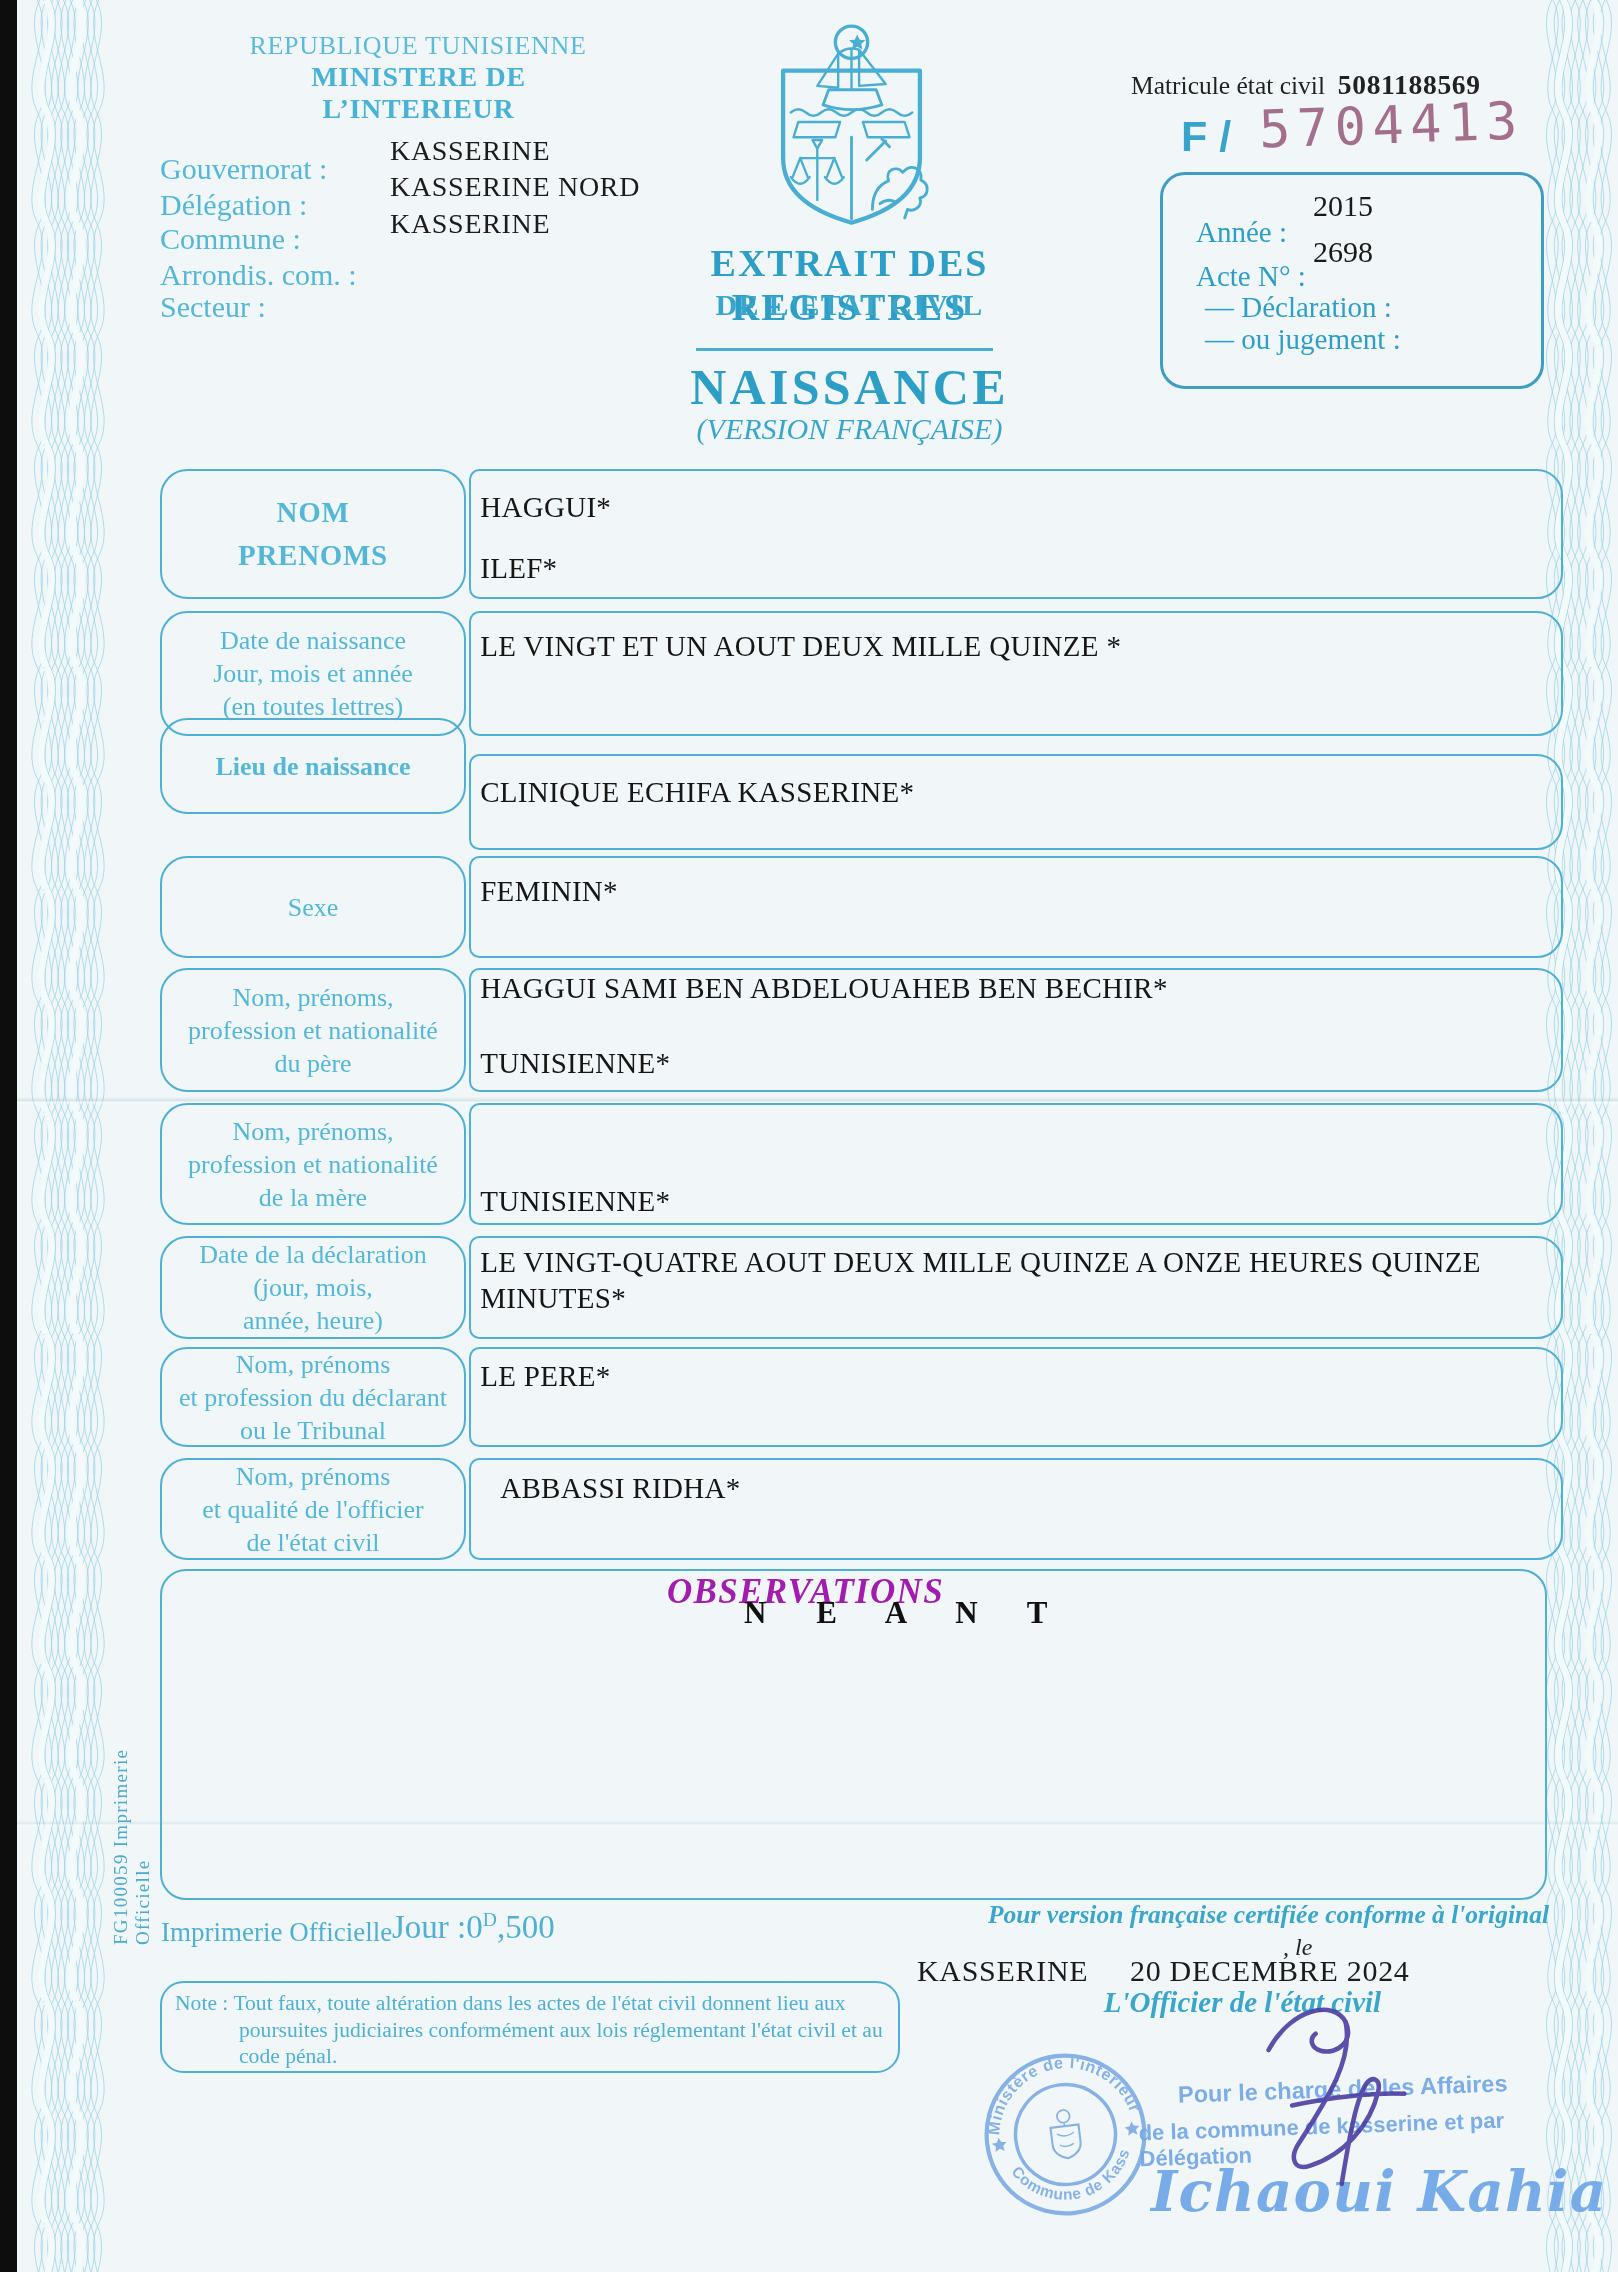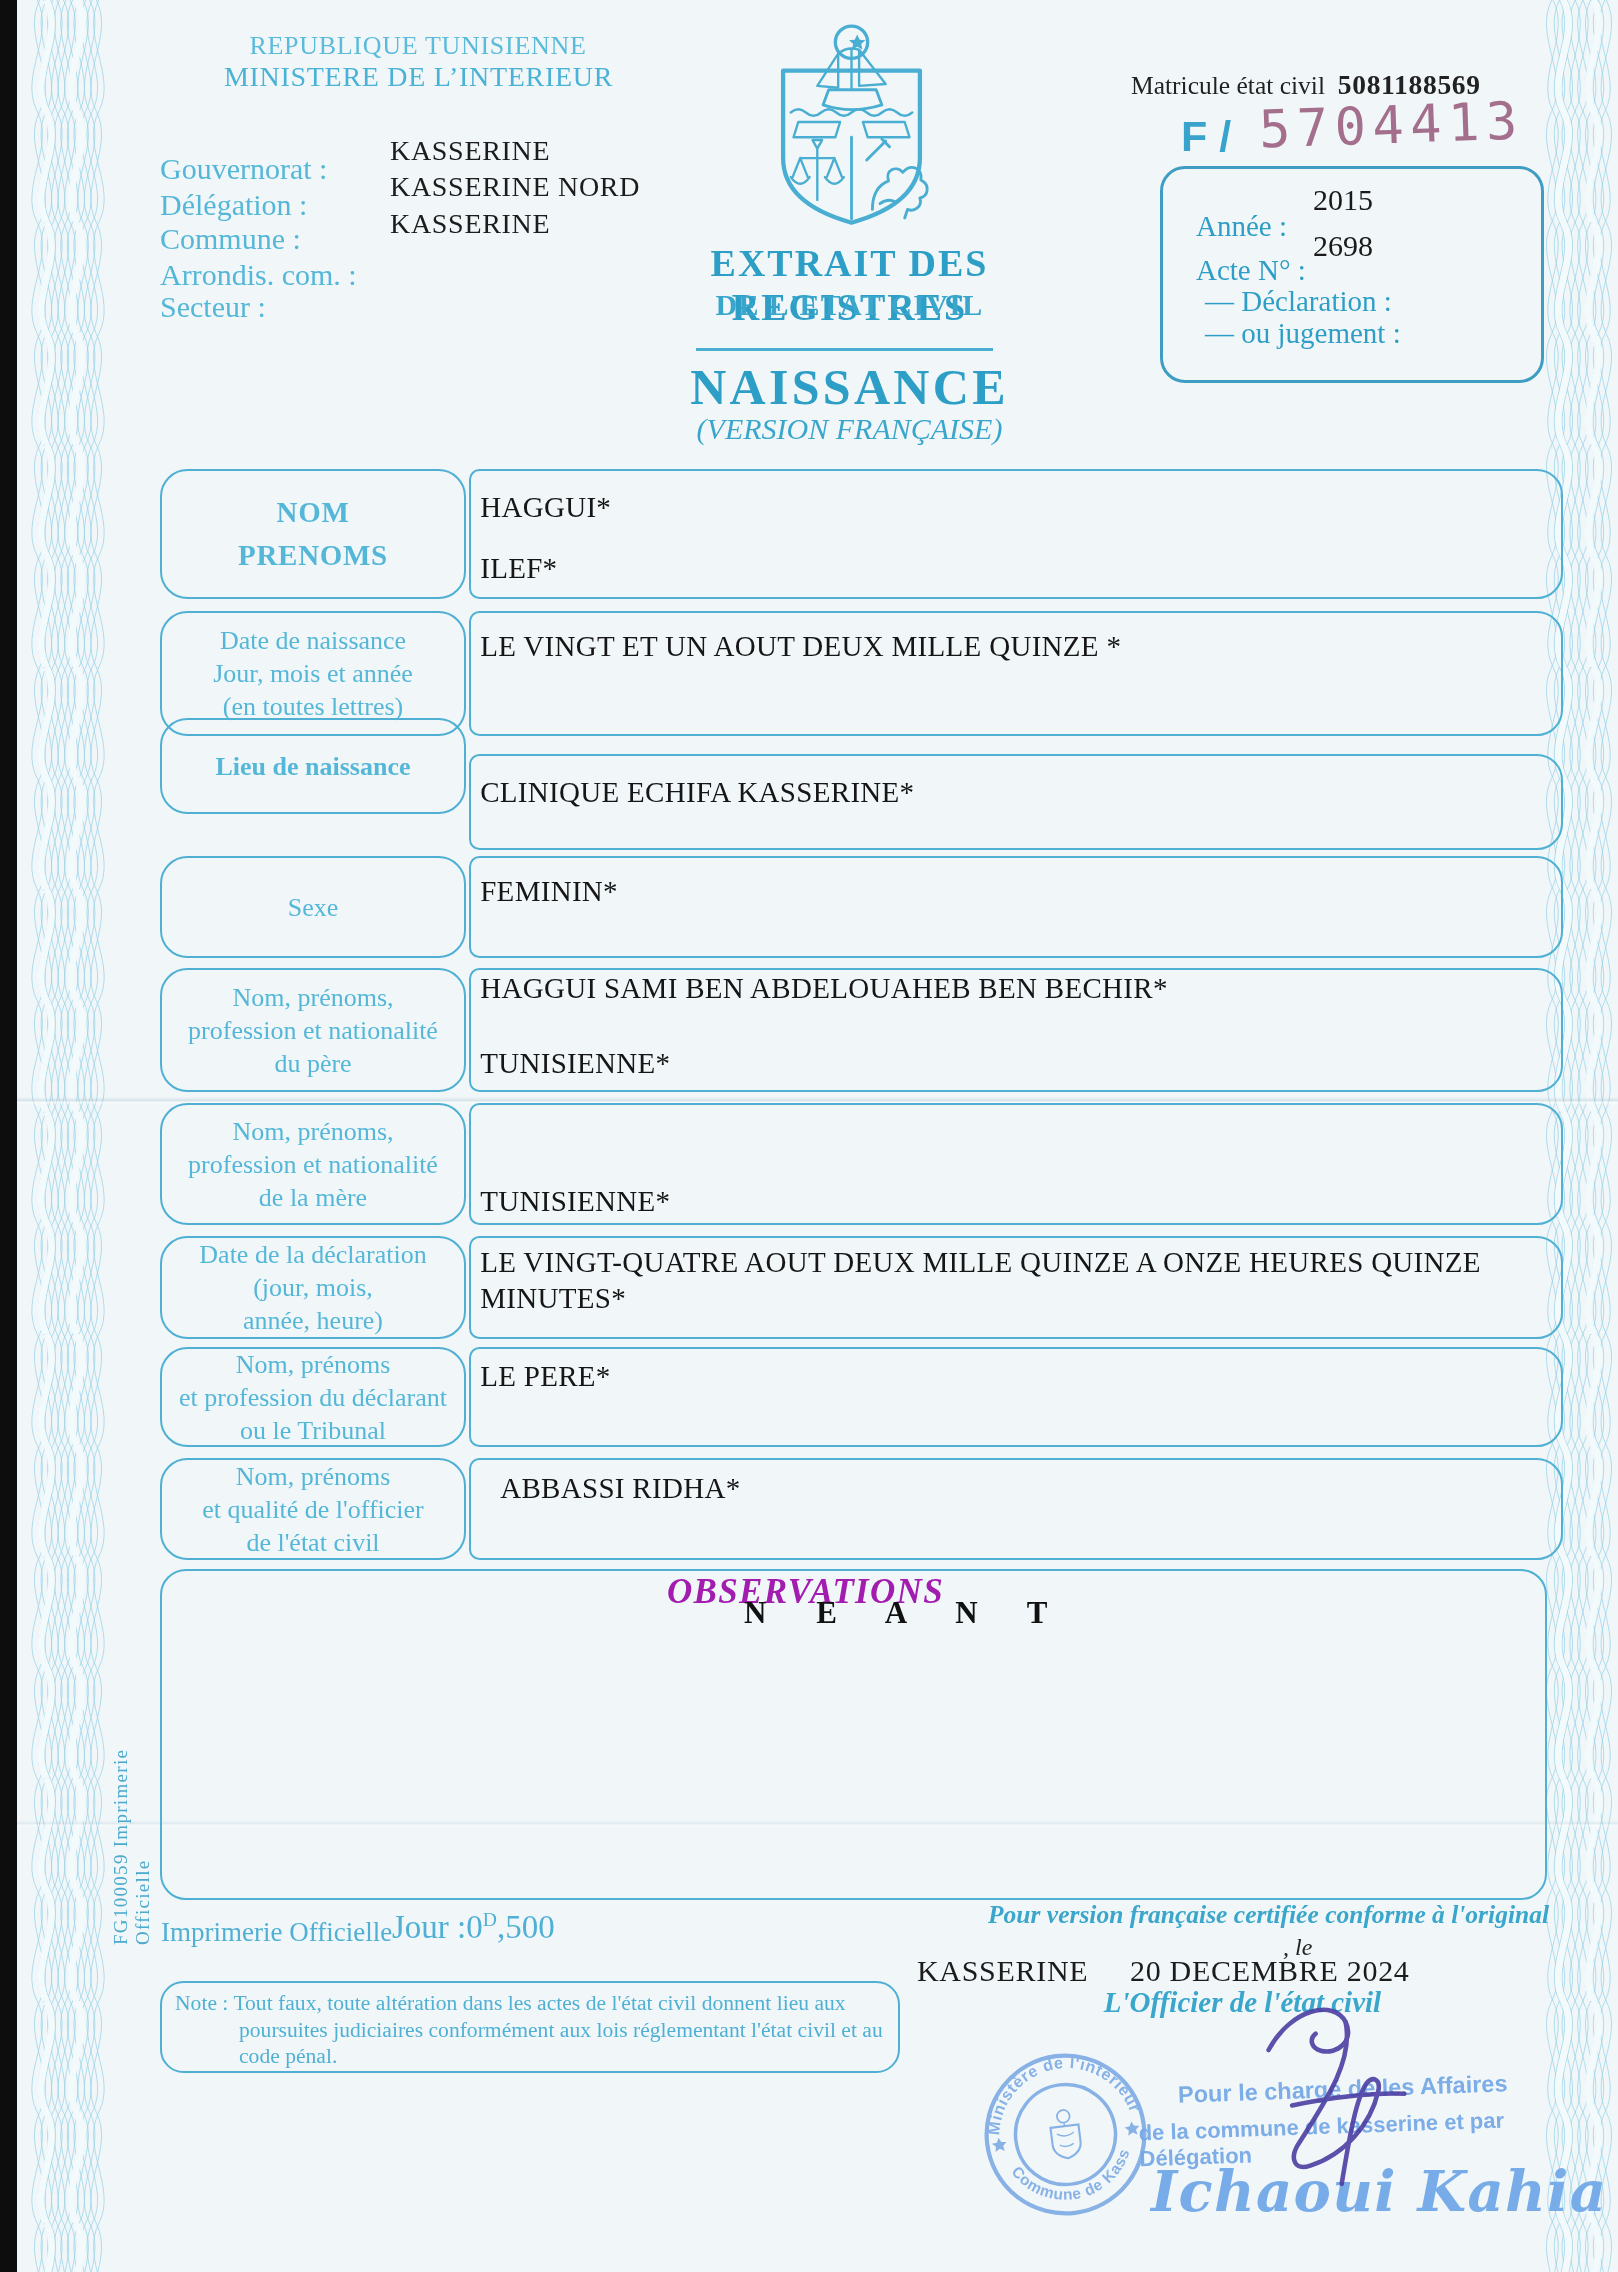--- a/index.html
+++ b/index.html
@@ -4,31 +4,31 @@
 <style>
   html,body{margin:0;padding:0;background:#d8dde0;}
   .page{position:relative;width:1619px;height:2273px;background:#f1f7f9;overflow:hidden;
         font-family:"Liberation Serif", serif;color:#1c1c1c;}
   .abs{position:absolute;}
 
   .edge-black{position:absolute;left:0;top:0;width:17px;height:2273px;background:#0d0d0d;}
 
   
   .republic{left:248px;top:31px;width:340px;font-size:26px;letter-spacing:0.7px;color:#5cbbda;text-align:center;}
-  .ministry{left:216px;top:61px;width:405px;font-size:28px;font-weight:normal;letter-spacing:0.7px;color:#49b2d6;text-align:center;}
+  .ministry{left:216px;top:61px;width:405px;font-size:28px;font-weight:bold;letter-spacing:0.7px;color:#49b2d6;text-align:center;}
   .admin-label{left:160px;font-size:30px;color:#55b7d8;}
   .admin-value{left:390px;font-size:28px;letter-spacing:0.7px;}
 
   .matricule{left:1131px;top:69px;font-size:25.5px;color:#222;}
   .matricule b{font-size:27.5px;letter-spacing:0.7px;}
   .fslash{left:1181px;top:112px;font-size:43px;font-weight:bold;color:#3aa3cc;font-family:"Liberation Sans",sans-serif;}
   .stampnum{left:1259px;top:95px;font-size:52px;color:#96587a;font-family:"DejaVu Sans Mono",monospace;
             letter-spacing:6.5px;transform:rotate(-2deg);opacity:.85;}
 
-  .regbox{left:1160px;top:166px;width:378px;height:211px;border:3.3px solid #3f9dc3;border-radius:25px;}
+  .regbox{left:1160px;top:172px;width:378px;height:211px;border:3.3px solid #3f9dc3;border-radius:25px;}
   .regbox .lab{position:absolute;color:#2f9ec6;font-size:29px;}
   .regbox .val{position:absolute;color:#1a1a1a;font-size:30px;}
 
   
   .t1{left:588px;top:241px;width:523px;font-size:38px;font-weight:bold;letter-spacing:2px;color:#2d9ec6;text-align:center;}
   .t2{left:588px;top:288px;width:523px;font-size:30px;font-weight:bold;letter-spacing:1.3px;color:#3aa6cb;text-align:center;}
   .trule{left:696px;top:348px;width:297px;height:3.3px;background:#49aed2;}
   .t3{left:588px;top:358px;width:523px;font-size:50px;font-weight:bold;letter-spacing:3.3px;color:#2d9ec6;text-align:center;}
   .t4{left:588px;top:412px;width:523px;font-size:30px;font-style:italic;color:#3aa6cb;text-align:center;}
 

